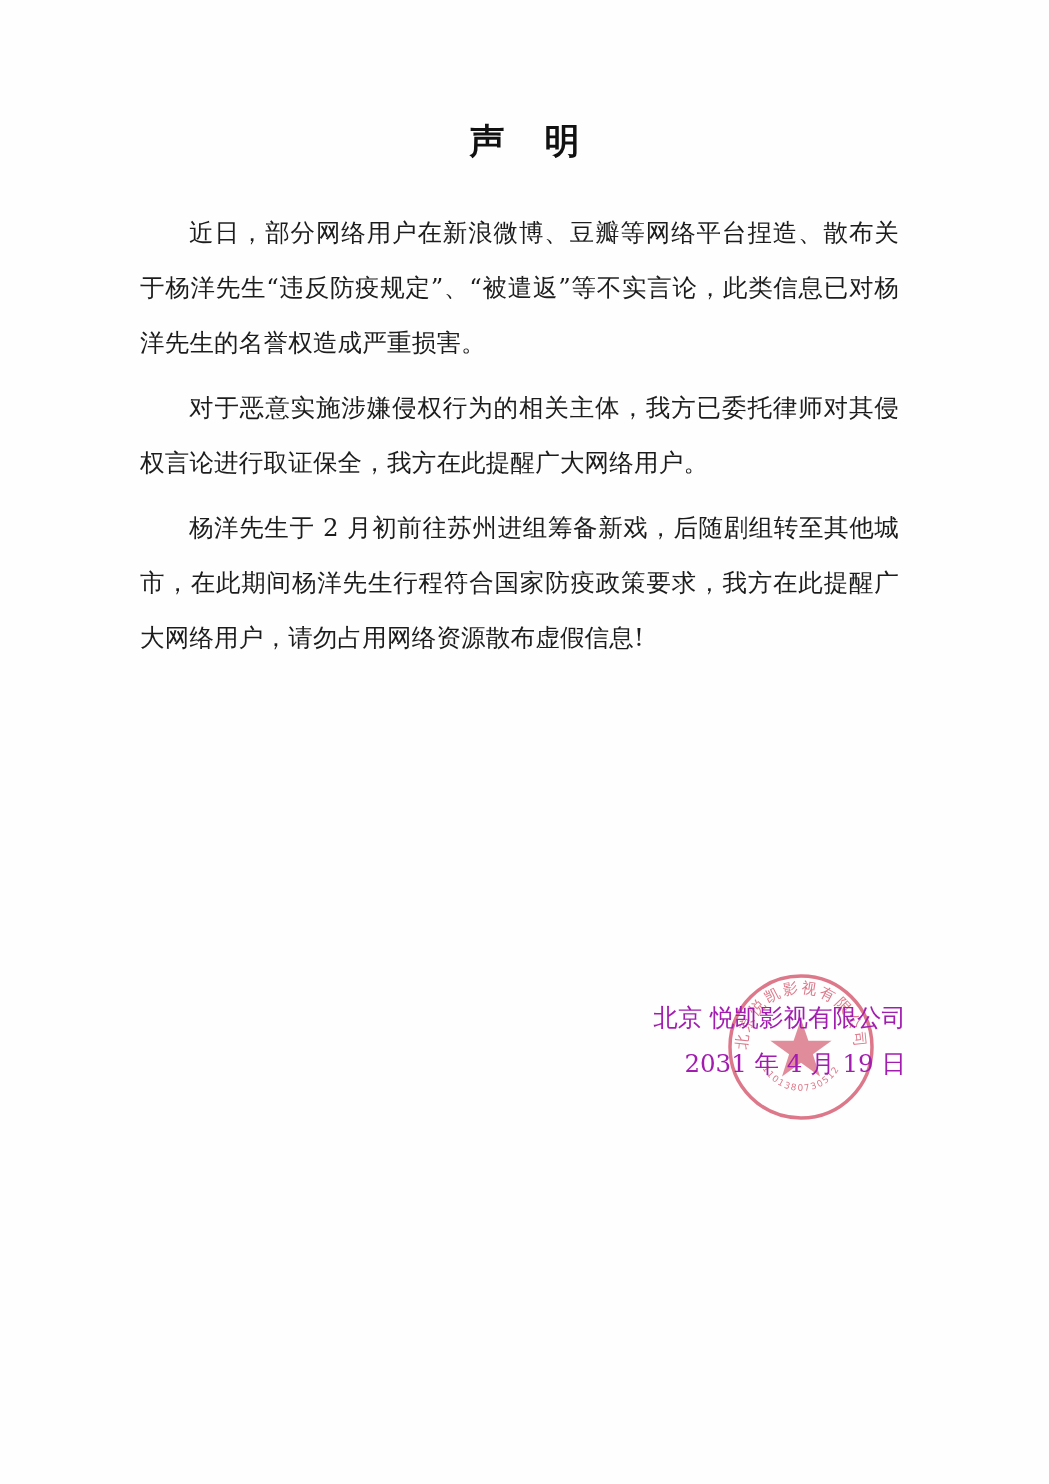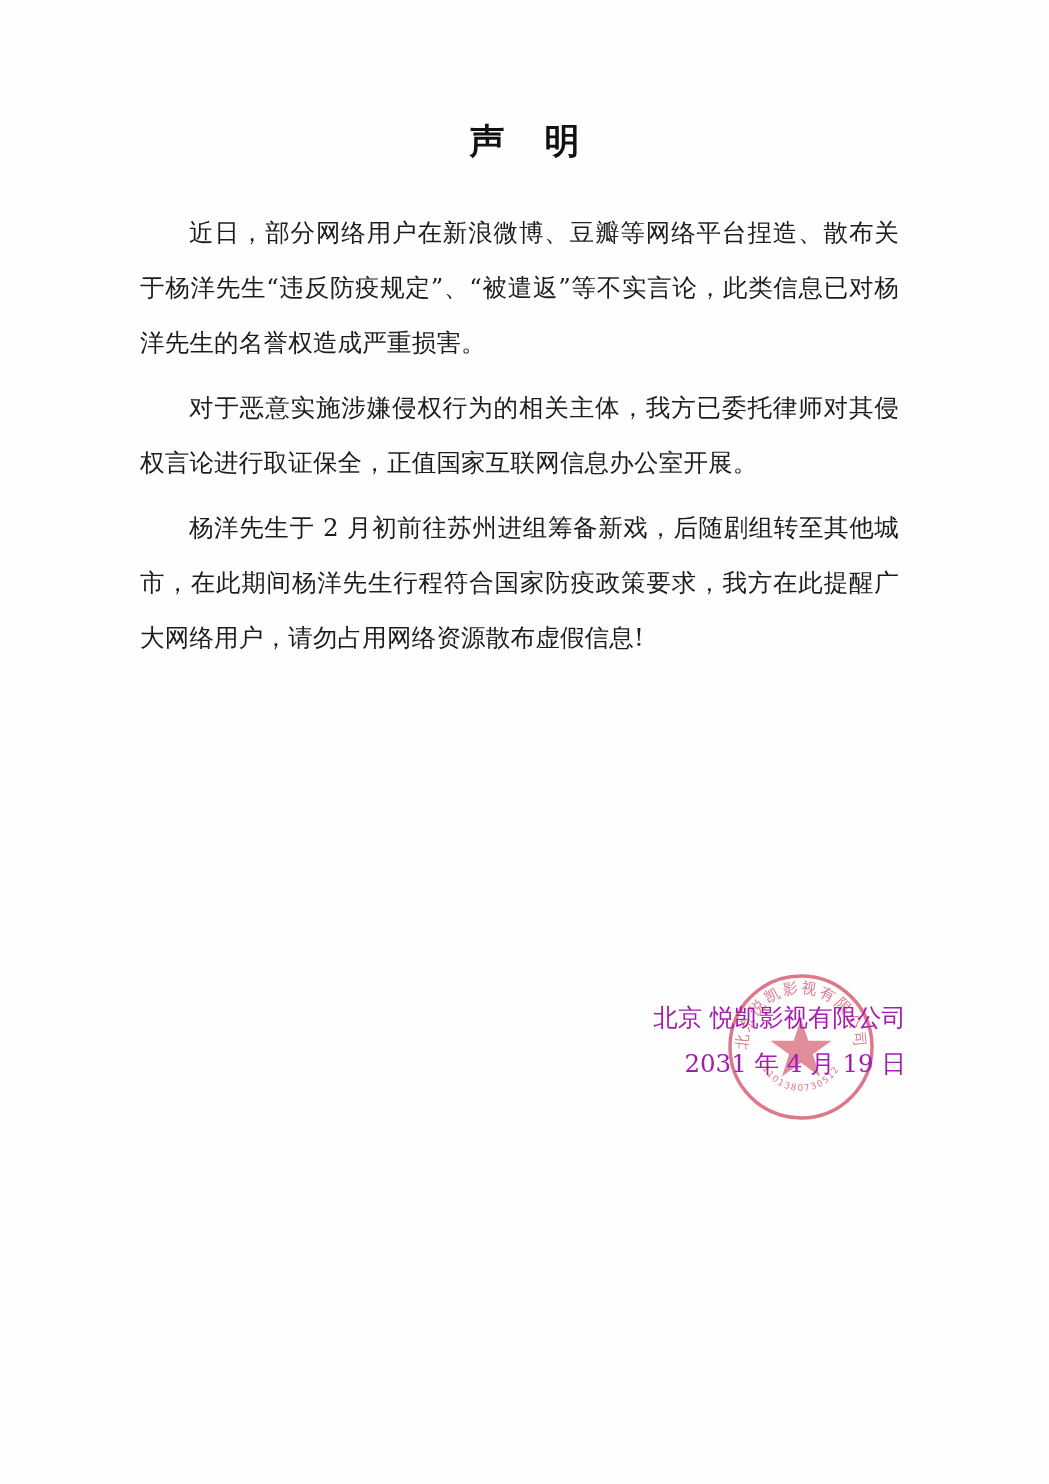--- a/index.html
+++ b/index.html
@@ -83,21 +83,21 @@
 </style>
 </head>
 <body>
 
 <div class="page">
 
   <div class="doc-title">声 明</div>
 
   <div class="body-text">
     <p class="para">近日，部分网络用户在新浪微博、豆瓣等网络平台捏造、散布关于杨洋先生“违反防疫规定”、“被遣返”等不实言论，此类信息已对杨洋先生的名誉权造成严重损害。</p>
-    <p class="para">对于恶意实施涉嫌侵权行为的相关主体，我方已委托律师对其侵权言论进行取证保全，正值国家互联网信息办公室开展。</p>
+    <p class="para">对于恶意实施涉嫌侵权行为的相关主体，我方已委托律师对其侵权言论进行取证保全，我方在此提醒广大网络用户。</p>
     <p class="para">杨洋先生于 2 月初前往苏州进组筹备新戏，后随剧组转至其他城市，在此期间杨洋先生行程符合国家防疫政策要求，我方在此提醒广大网络用户，请勿占用网络资源散布虚假信息!</p>
   </div>
 
   <div class="seal">
     <svg width="150" height="150" viewBox="0 0 150 150" xmlns="http://www.w3.org/2000/svg">
       <defs>
         <path id="sealTopArc" d="M 21,75 A 54,54 0 0 1 129,75" fill="none"></path>
         <path id="sealBotArc" d="M 31,75 A 44,44 0 0 0 119,75" fill="none"></path>
       </defs>
       <circle cx="75" cy="75" r="71" fill="none" stroke="#d4536a" stroke-width="3.5"></circle>

